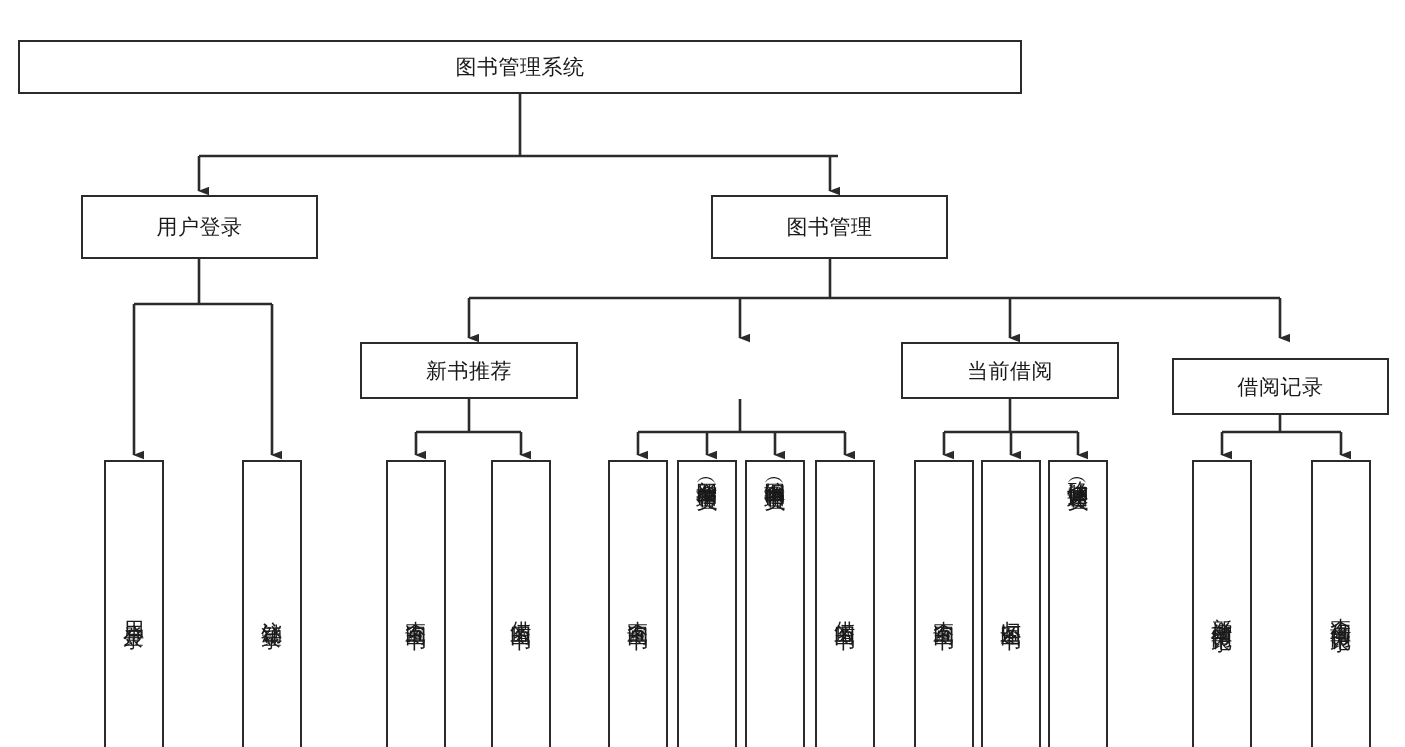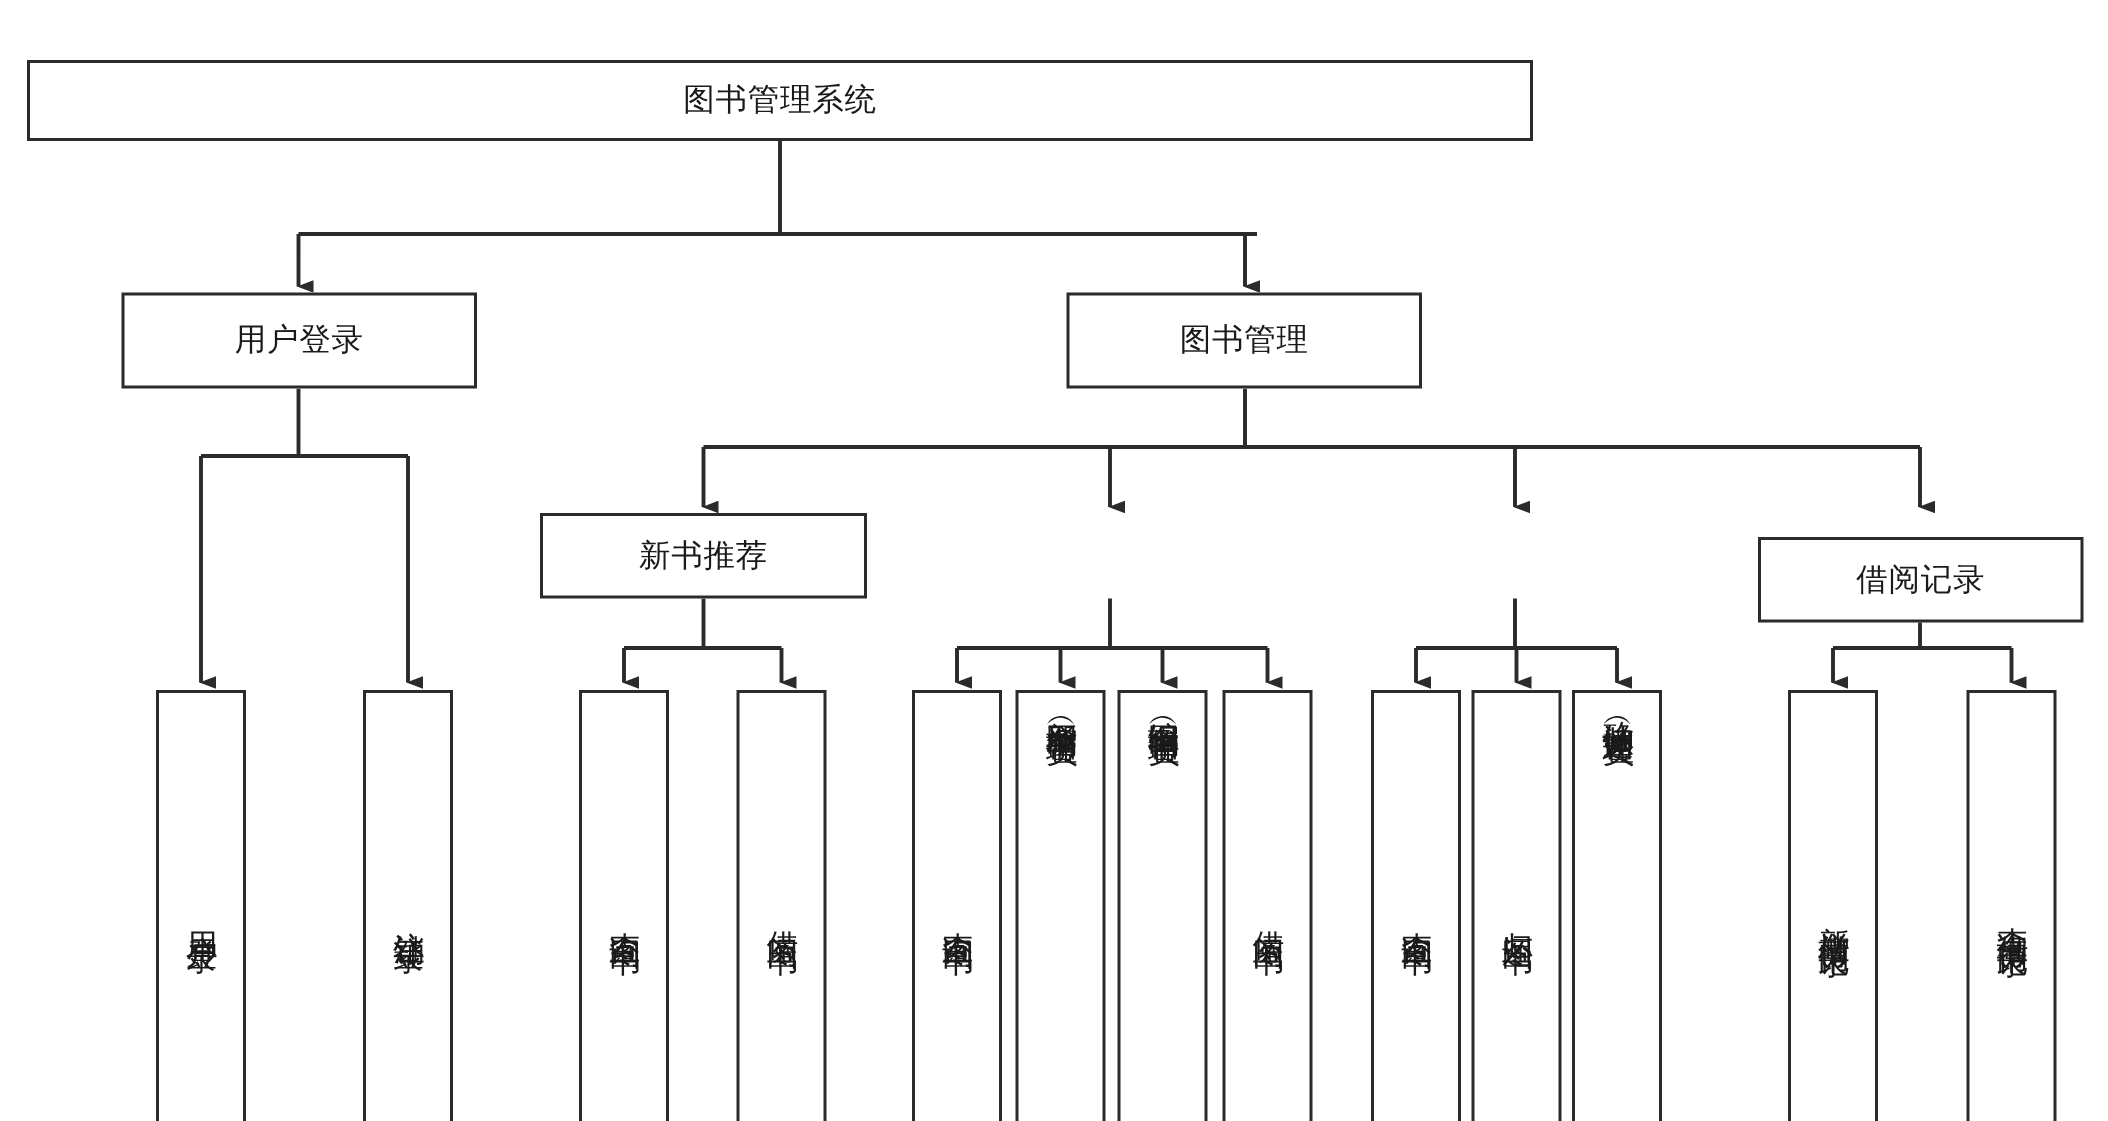--- a/index.html
+++ b/index.html
@@ -139,20 +139,23 @@
   <div class="node" style="left:81px; top:169px; width:237px; height:64px;">
     <span class="node-label">用户登录</span>
   </div>
   <div class="node" style="left:711px; top:169px; width:237px; height:64px;">
     <span class="node-label">图书管理</span>
   </div>
 
   <div class="node" style="left:360px; top:316px; width:218px; height:57px;">
     <span class="node-label">新书推荐</span>
   </div>
+  <div class="node" style="left:901px; top:316px; width:218px; height:57px;">
+    <span class="node-label">当前借阅</span>
+  </div>
   <div class="node" style="left:1172px; top:332px; width:217px; height:57px;">
     <span class="node-label">借阅记录</span>
   </div>
 
   <div class="node leaf" style="left:104px; top:434px; width:60px; height:300px;">
     <span class="node-label">用户登录</span>
   </div>
   <div class="node leaf" style="left:242px; top:434px; width:60px; height:300px;">
     <span class="node-label">注销登录</span>
   </div>

